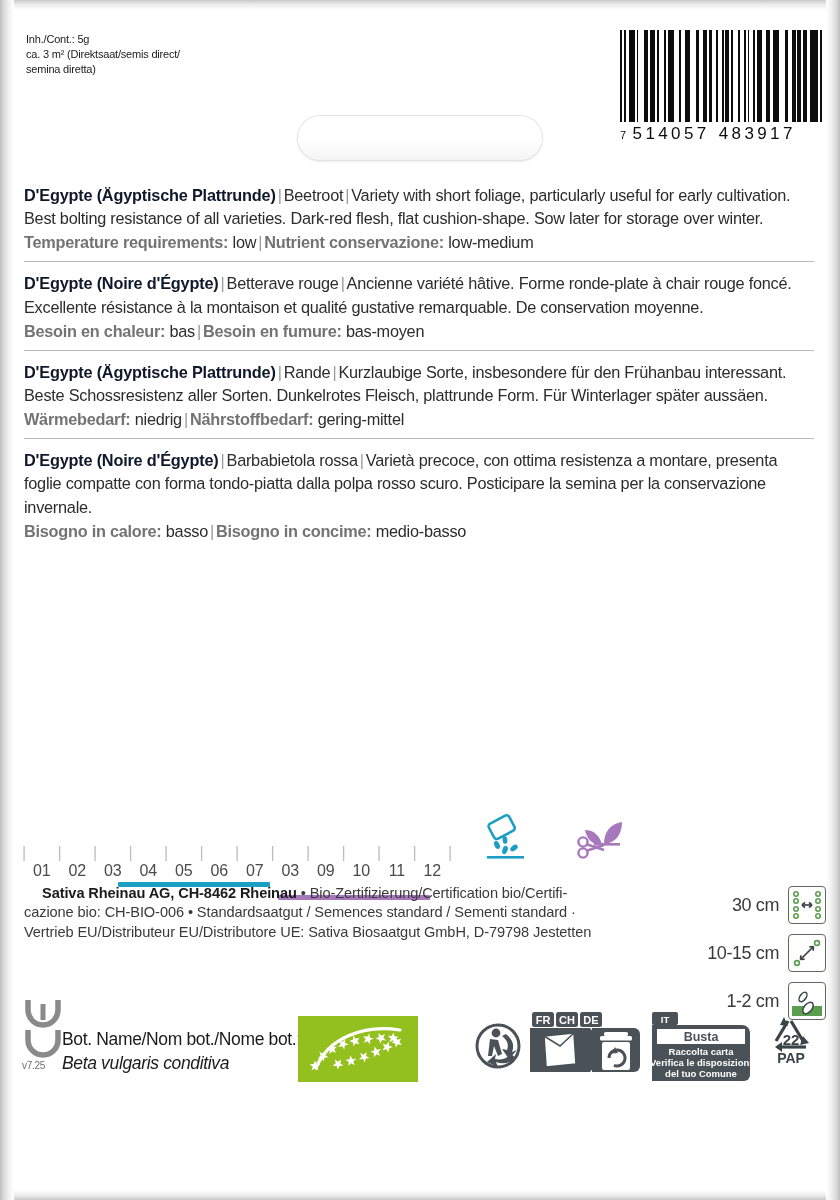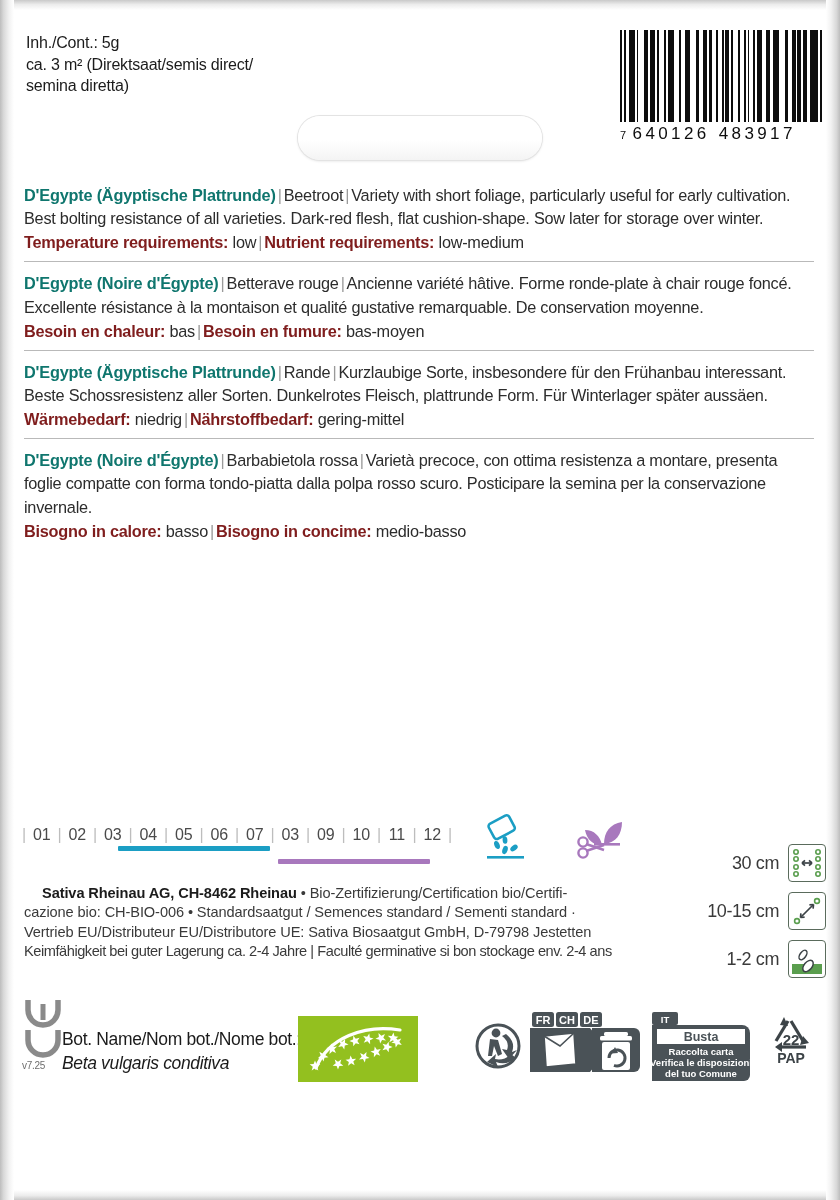--- a/index.html
+++ b/index.html
@@ -35,21 +35,21 @@
   .edge-bottom {
     position: absolute; left: 0; bottom: 0; width: 840px; height: 10px;
     background: linear-gradient(to top, #c9c9c9 0%, #ececec 45%, #ffffff 100%);
   }
 
   
   .content-head {
     position: absolute;
     left: 26px; top: 32px;
     width: 380px;
-    font-size: 16px;
+    font-size: 11px;
     line-height: 1.35;
     color: #1b1b1b;
     letter-spacing: -0.2px;
   }
   .content-head div { white-space: nowrap; }
 
   .tearstrip {
     position: absolute;
     left: 298px; top: 116px;
     width: 244px; height: 44px;
@@ -94,51 +94,52 @@
     padding-top: 10px;
   }
   .desc {
     font-size: 16.3px;
     line-height: 1.42;
     color: #2c2c2c;
     letter-spacing: -0.25px;
     margin: 0 0 1px 0;
   }
   .vname {
-    color: #0f766e;
+    color: #0f172a;
     font-weight: bold;
     letter-spacing: -0.2px;
   }
   .sep { color: #9a9a9a; padding: 0 2px; }
   .common { color: #2c2c2c; }
   .req-line {
     font-size: 16.3px;
     line-height: 1.42;
     color: #2c2c2c;
     letter-spacing: -0.25px;
   }
-  .req-line b { color: #7f1d1d; }
+  .req-line b { color: #737373; }
 
   
   .months {
     position: absolute;
     left: 22px; top: 826px;
     width: 430px;
   }
   .month-row {
     display: flex;
     align-items: center;
     font-size: 16px;
     color: #4a4a4a;
     letter-spacing: -0.2px;
   }
   .month-tick { color: #bdbdbd; }
   .month-cell {
     width: 32px;
     text-align: center;
+    margin-top: 36px;
   }
   .bars { position: relative; height: 22px; margin-top: 2px; margin-left: 8px;}
   .bar {
     position: absolute;
     height: 5px;
     border-radius: 1px;
   }
   .bar-sow { background: #1b9ec4; }
   .bar-harvest { background: #a878bd; }
 
@@ -160,21 +161,21 @@
     color: #3a3a3a;
     letter-spacing: -0.1px;
   }
   .company .l1, .company .l2, .company .l3 { text-align: justify; }
   .company b { color: #1b1b1b; margin-left: 18px; }
   .company .tight { letter-spacing: -0.45px; }
 
   
   .specs {
     position: absolute;
-    right: 14px; top: 844px;
+    right: 14px; top: 886px;
     display: flex;
     flex-direction: column;
     gap: 10px;
     align-items: flex-end;
   }
   .spec-row {
     display: flex;
     align-items: center;
     gap: 9px;
   }
@@ -314,35 +315,35 @@
         <div style="width: 1.85321px; background: rgb(255, 255, 255); flex: 0 0 auto;"></div>
         <div style="width: 3.70642px; background: rgb(13, 13, 13); flex: 0 0 auto;"></div>
         <div style="width: 3.70642px; background: rgb(255, 255, 255); flex: 0 0 auto;"></div>
         <div style="width: 5.55963px; background: rgb(13, 13, 13); flex: 0 0 auto;"></div>
         <div style="width: 1.85321px; background: rgb(13, 13, 13); flex: 0 0 auto; height: 100%;"></div>
         <div style="width: 1.85321px; background: rgb(255, 255, 255); flex: 0 0 auto; height: 100%;"></div>
         <div style="width: 1.85321px; background: rgb(13, 13, 13); flex: 0 0 auto; height: 100%;"></div>
       </div>
     <div class="barcode-digits">
       <span class="bc-lead">7</span>
-      <span class="bc-grp">640126</span>
+      <span class="bc-grp">514057</span>
       <span class="bc-gap"></span>
       <span class="bc-grp">483917</span>
     </div>
   </div>
 
   <div class="blocks">
 
     <div class="lang-block">
       <p class="desc">
         <span class="vname">D'Egypte (Ägyptische Plattrunde)</span><span class="sep">|</span><span class="common">Beetroot</span><span class="sep">|</span><span>Variety with short foliage, particularly useful for early cultivation. Best bolting resistance of all varieties. Dark-red flesh, flat cushion-shape. Sow later for storage over winter.</span>
       </p>
       <div class="req-line">
         <b>Temperature requirements:</b>
-        <span>low</span><span class="sep">|</span><b>Nutrient requirements:</b>
+        <span>low</span><span class="sep">|</span><b>Nutrient conservazione:</b>
         <span>low-medium</span>
       </div>
     </div>
 
     <div class="lang-block">
       <p class="desc">
         <span class="vname">D'Egypte (Noire d'Égypte)</span><span class="sep">|</span><span class="common">Betterave rouge</span><span class="sep">|</span><span>Ancienne variété hâtive. Forme ronde-plate à chair rouge foncé. Excellente résistance à la montaison et qualité gustative remarquable. De conservation moyenne.</span>
       </p>
       <div class="req-line">
         <b>Besoin en chaleur:</b>
@@ -438,21 +439,20 @@
           <path d="M12 39 L30 33"></path>
         </g>
       </svg>
     </span>
   </div>
 
   <div class="company">
     <div class="l1"><b>Sativa Rheinau AG, CH-8462 Rheinau</b><span> • Bio-Zertifizierung/Certification bio/Certifi-</span></div>
     <div class="l2">cazione bio: CH-BIO-006 • Standardsaatgut / Semences standard / Sementi standard ·</div>
     <div class="l3">Vertrieb EU/Distributeur EU/Distributore UE: Sativa Biosaatgut GmbH, D-79798 Jestetten</div>
-    <div class="tight">Keimfähigkeit bei guter Lagerung ca. 2-4 Jahre | Faculté germinative si bon stockage env. 2-4 ans</div>
   </div>
 
   <div class="specs">
     <div class="spec-row">
       <span class="spec-label">30 cm</span>
       <span class="spec-icon">
         <svg width="36" height="36" viewBox="0 0 36 36">
           <g fill="none" stroke="#5a9e4e" stroke-width="1.6">
             <circle cx="7" cy="7" r="2.2"></circle>
               <circle cx="7" cy="14" r="2.2"></circle>

